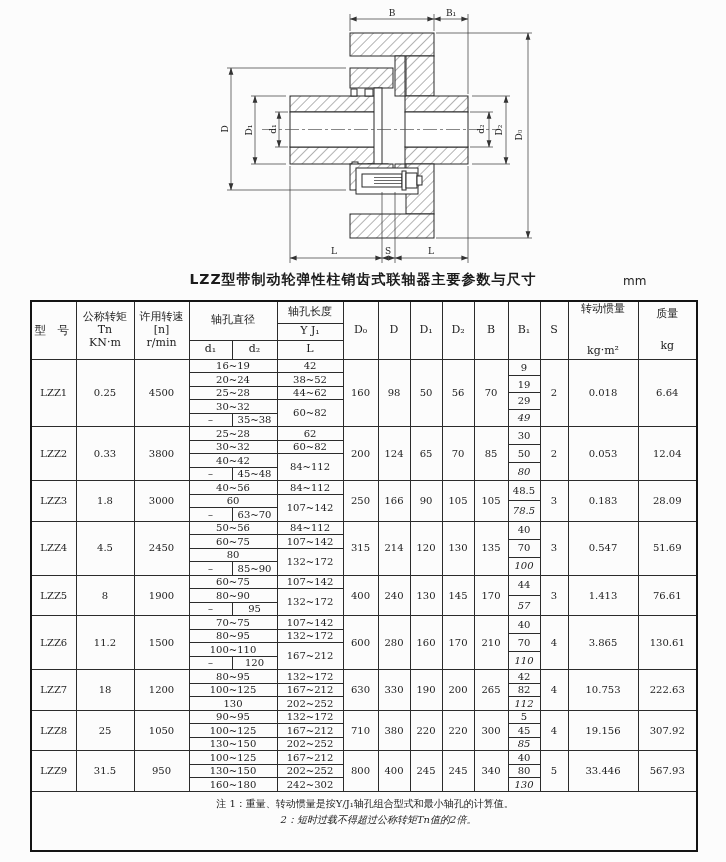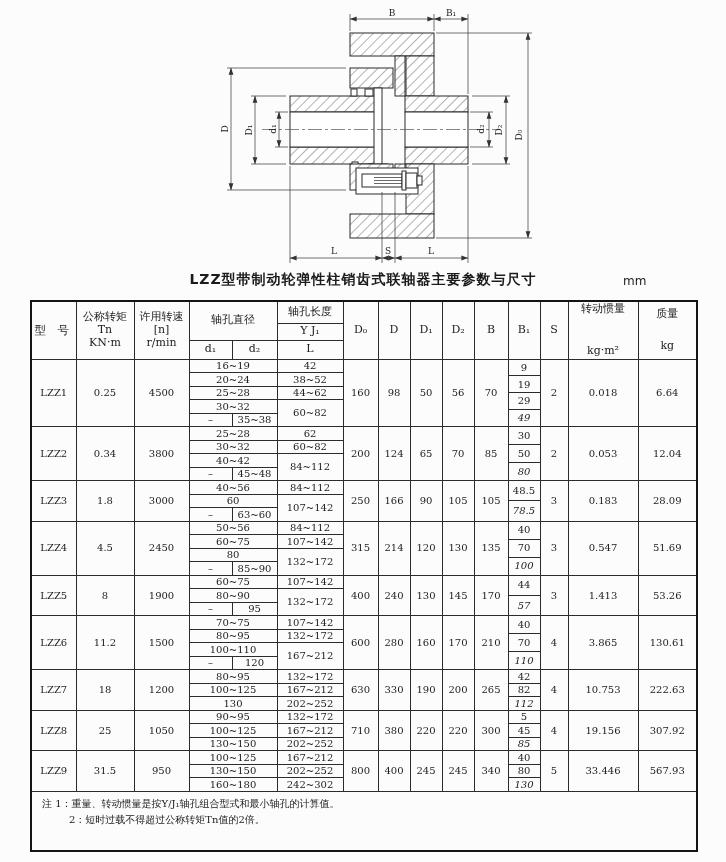--- a/index.html
+++ b/index.html
@@ -37,22 +37,22 @@
   #spec-table tbody td{height:12.5px;}
   .h-model{font-size:11.5px !important;letter-spacing:4px;}
   .b1cell{position:relative;padding:0 !important;}
   .b1wrap{position:absolute;top:0;left:0;right:0;bottom:0;display:flex;flex-direction:column;}
   .b1sub{flex:1;display:flex;align-items:center;justify-content:center;border-bottom:1px solid #2b2b2b;}
   .b1sub:last-child{border-bottom:none;font-style:italic;}
   .notes{
     text-align:left !important;vertical-align:top !important;
     height:54px;padding:4px 8px 0 10px !important;font-size:10.5px;white-space:normal !important;
   }
-  .note-line{line-height:1.6;}
-  .note-indent{padding-left:27px;}
+  .note-line{line-height:1.6;text-align:center;}
+  .note-indent{padding-left:27px;font-style:italic;}
   svg text{fill:#222;font-family:"DejaVu Serif","Liberation Serif",serif;font-size:9px;}
 </style>
 </head>
 <body>
 
 <div class="drawing-wrap">
 <svg viewBox="0 0 726 268" width="726" height="268">
   <defs>
     <pattern id="hatch" width="7" height="7" patternTransform="rotate(45)" patternUnits="userSpaceOnUse">
       <rect width="7" height="7" fill="#ffffff"></rect>
@@ -259,21 +259,21 @@
       <tr>
         <td colspan="2">30~32</td>
         <td rowspan="2">60~82</td>
       </tr>
       <tr>
         <td>–</td>
         <td>35~38</td>
       </tr>
       <tr>
         <td rowspan="4">LZZ2</td>
-        <td rowspan="4">0.34</td>
+        <td rowspan="4">0.33</td>
         <td rowspan="4">3800</td>
         <td colspan="2">25~28</td>
         <td>62</td>
         <td rowspan="4">200</td>
         <td rowspan="4">124</td>
         <td rowspan="4">65</td>
         <td rowspan="4">70</td>
         <td rowspan="4">85</td>
         <td rowspan="4" class="b1cell">
           <div class="b1wrap">
@@ -318,21 +318,21 @@
         <td rowspan="3">3</td>
         <td rowspan="3">0.183</td>
         <td rowspan="3">28.09</td>
       </tr>
       <tr>
         <td colspan="2">60</td>
         <td rowspan="2">107~142</td>
       </tr>
       <tr>
         <td>–</td>
-        <td>63~60</td>
+        <td>63~70</td>
       </tr>
       <tr>
         <td rowspan="4">LZZ4</td>
         <td rowspan="4">4.5</td>
         <td rowspan="4">2450</td>
         <td colspan="2">50~56</td>
         <td>84~112</td>
         <td rowspan="4">315</td>
         <td rowspan="4">214</td>
         <td rowspan="4">120</td>
@@ -373,21 +373,21 @@
         <td rowspan="3">145</td>
         <td rowspan="3">170</td>
         <td rowspan="3" class="b1cell">
           <div class="b1wrap">
             <div class="b1sub">44</div>
             <div class="b1sub">57</div>
           </div>
         </td>
         <td rowspan="3">3</td>
         <td rowspan="3">1.413</td>
-        <td rowspan="3">53.26</td>
+        <td rowspan="3">76.61</td>
       </tr>
       <tr>
         <td colspan="2">80~90</td>
         <td rowspan="2">132~172</td>
       </tr>
       <tr>
         <td>–</td>
         <td>95</td>
       </tr>
       <tr>

